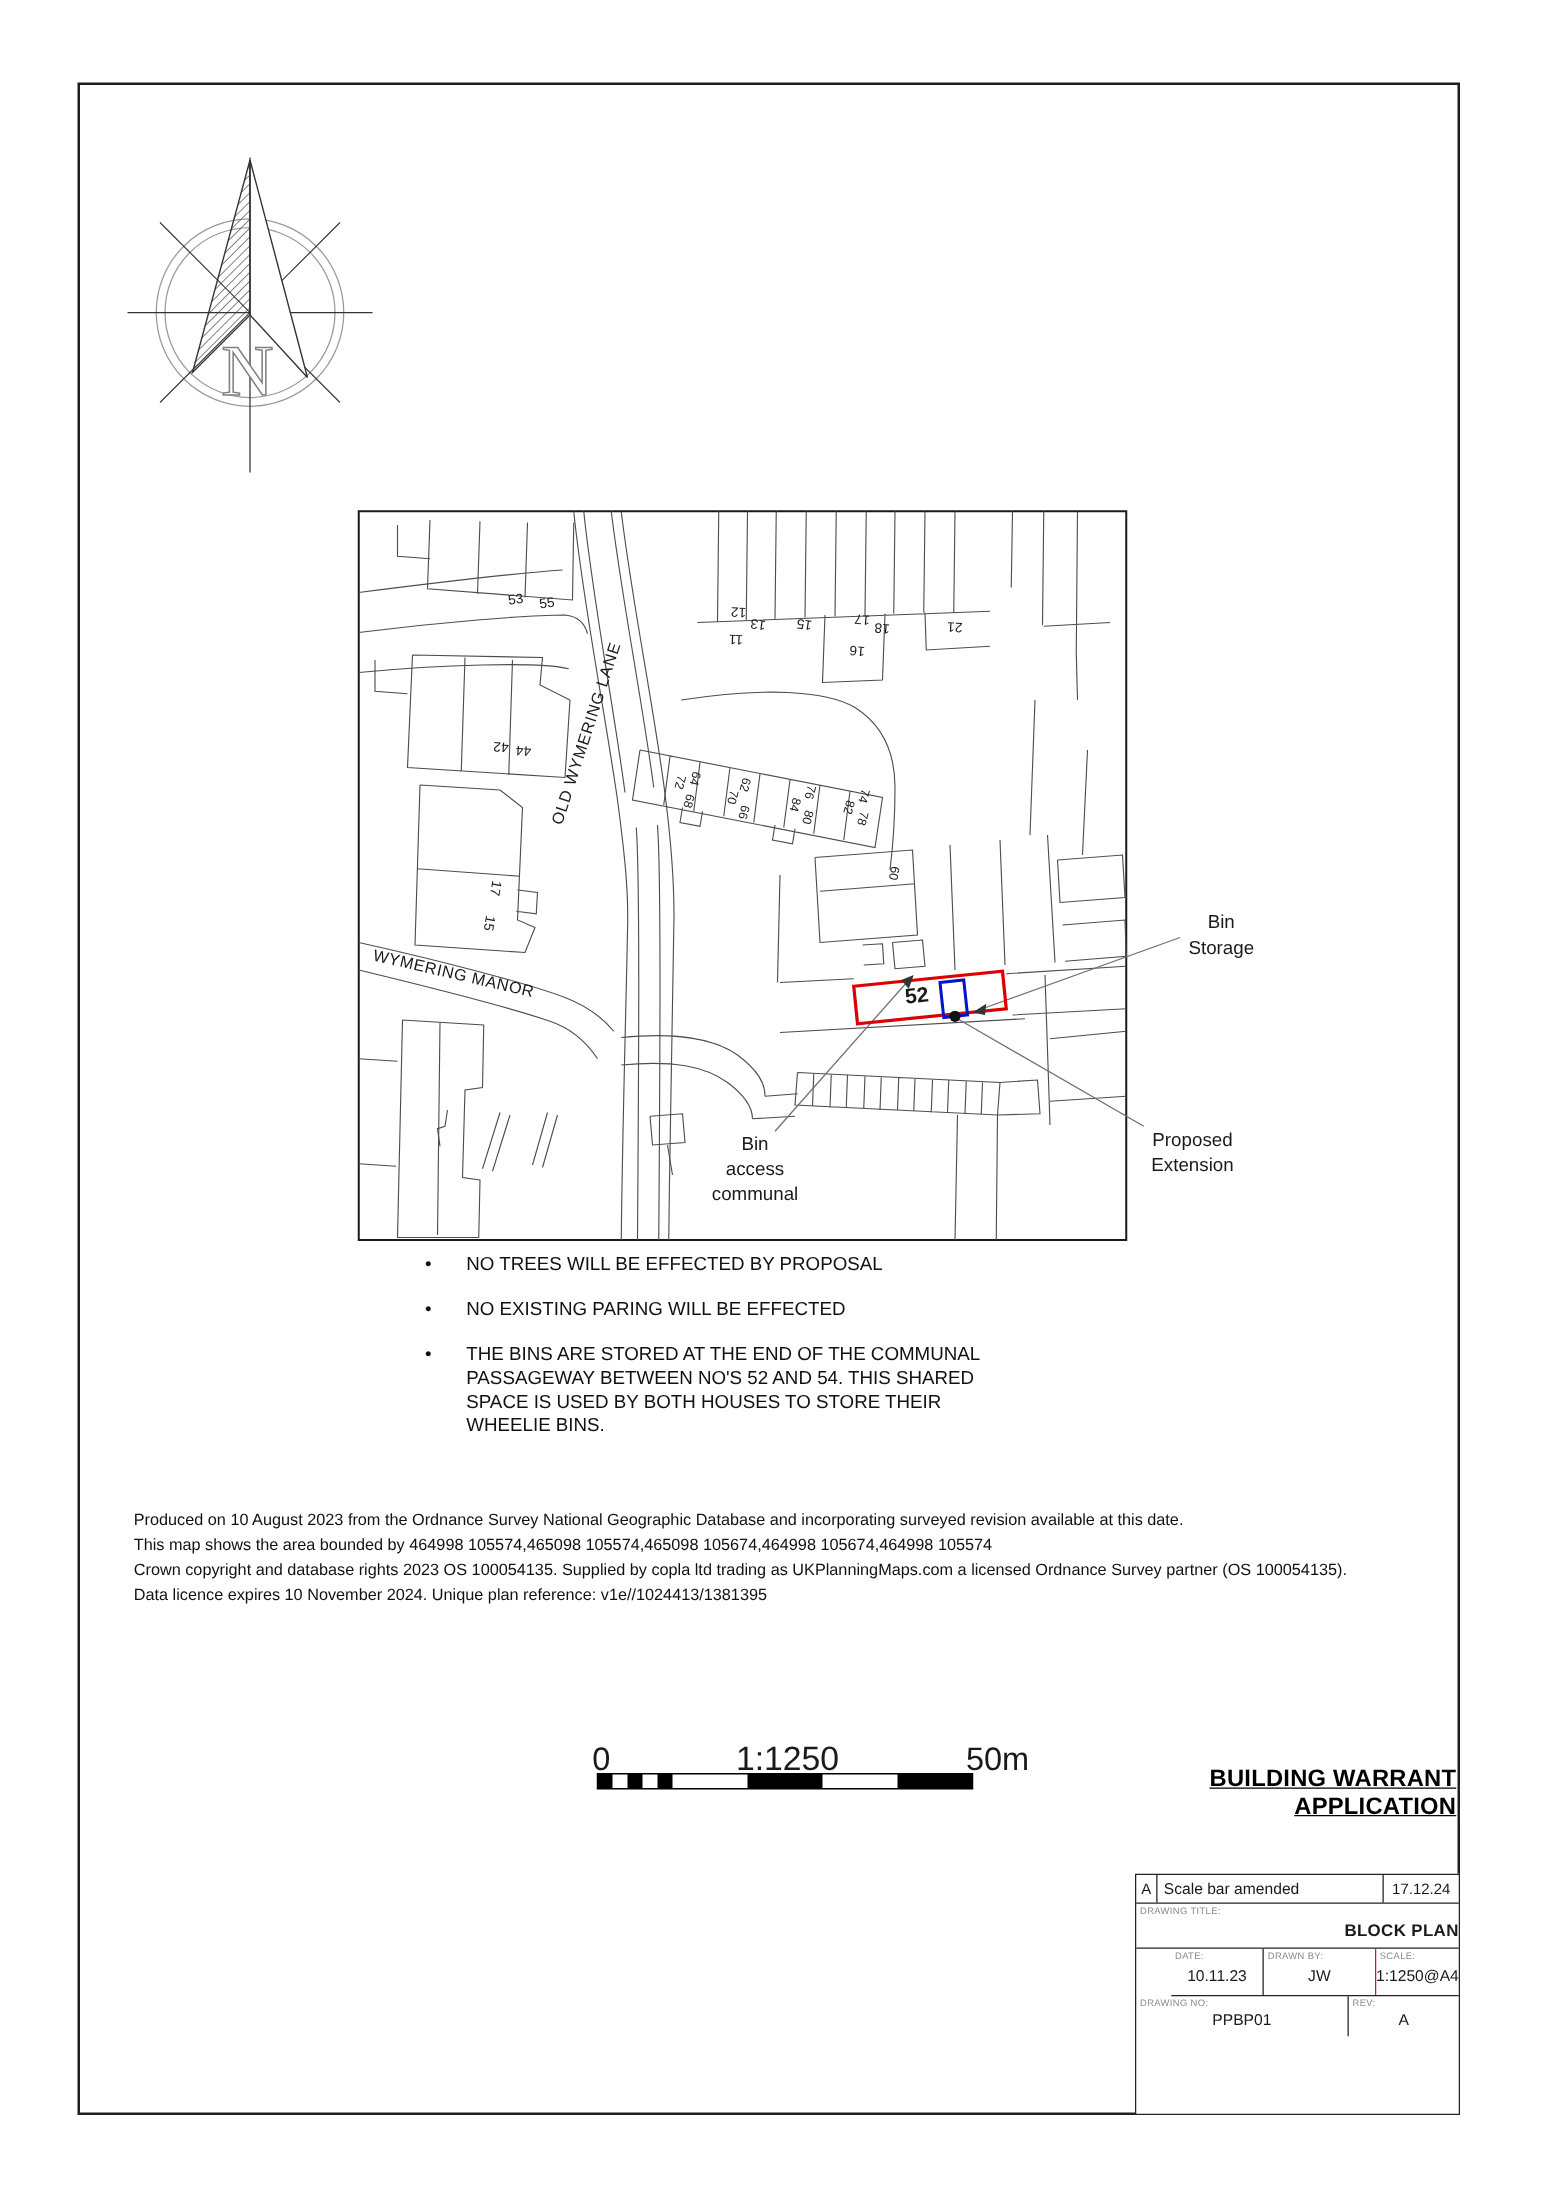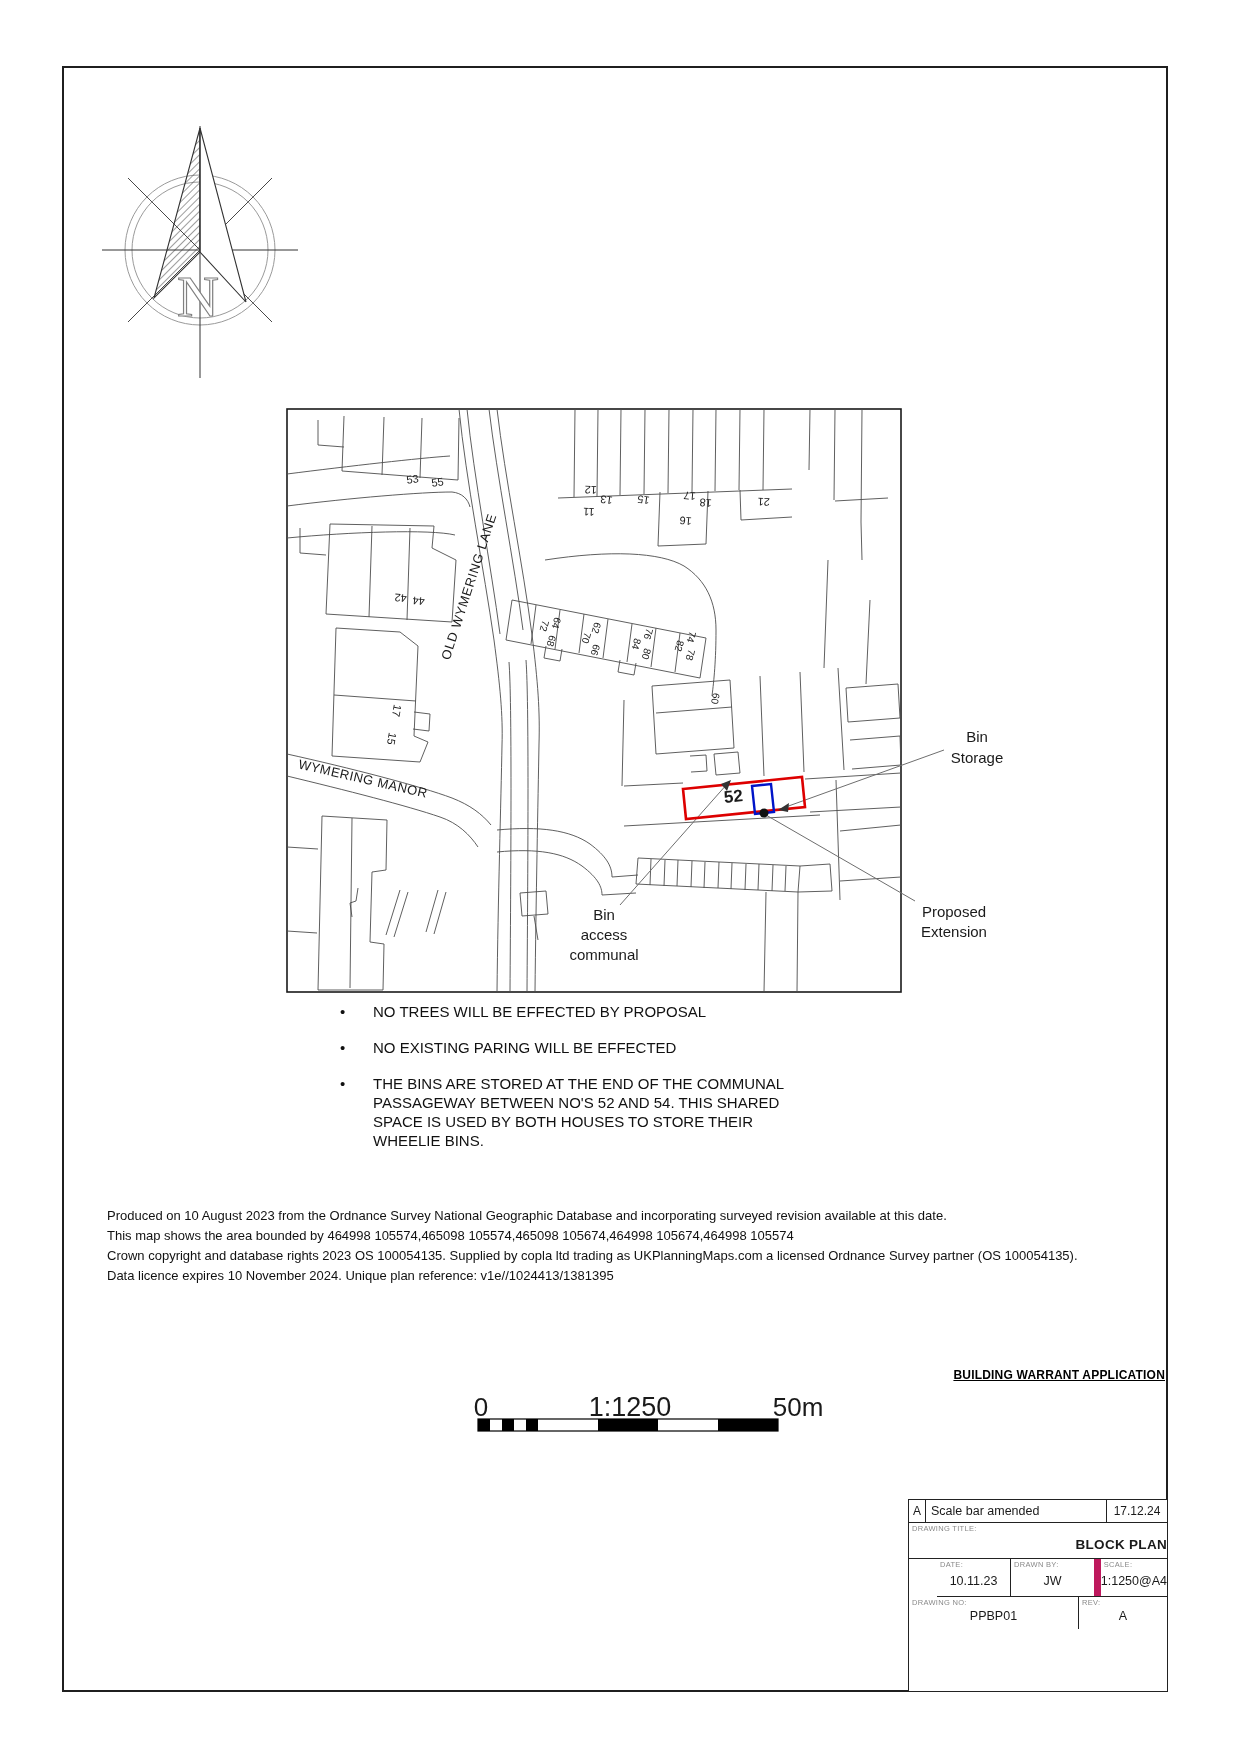--- a/index.html
+++ b/index.html
@@ -12,43 +12,43 @@
   
   .notes{position:absolute;left:340px;top:1002px;width:472px;}
   .note{display:flex;margin-bottom:17px;font-size:15px;line-height:19px;color:#111;}
   .note .bdot{width:33px;flex:0 0 33px;font-size:15px;}
 
   
   .copyright{position:absolute;left:107px;top:1206px;width:1040px;}
   .copyright div{font-size:13px;line-height:20px;color:#111;white-space:nowrap;}
 
   
-  .bwa{position:absolute;left:900px;top:1368px;width:265px;text-align:right;
-       font-size:12px;font-weight:bold;letter-spacing:.2px;
+  .bwa{position:absolute;left:900px;top:1413px;width:265px;text-align:right;
+       font-size:19px;font-weight:bold;letter-spacing:.2px;
        text-decoration:underline;color:#000;}
 
   
   .tblock{position:absolute;left:908px;top:1499px;width:260px;height:193px;
           border:1.5px solid #222;box-sizing:border-box;background:#fff;}
   .trow{box-sizing:border-box;border-bottom:1px solid #222;position:relative;}
   .r1{height:23px;display:flex;}
   .r1 .ca{width:16px;border-right:1px solid #222;text-align:center;font-size:12px;line-height:22px;}
   .r1 .cdesc{flex:1;padding-left:5px;font-size:12.5px;line-height:22px;}
   .r1 .cdate{width:60px;border-left:1px solid #222;text-align:center;font-size:12px;line-height:22px;}
   .celllabel{position:absolute;top:1px;left:3px;font-size:7.5px;color:#8a8a8a;letter-spacing:.3px;}
   .r2{height:59px;text-align:center;}
   .pname{padding-top:10px;font-size:13px;}
   .paddr{font-size:12.5px;line-height:15px;}
   .paddr.first{padding-top:3px;}
   .r3{height:36px;text-align:right;}
   .dtitle{padding-top:14px;font-size:13.5px;font-weight:bold;letter-spacing:.3px;}
   .r4{height:38px;display:flex;margin-left:28px;}
   .r4 .c{position:relative;box-sizing:border-box;}
   .c-date{width:77px;border-right:1px solid #222;}
-  .c-drawn{width:93px;border-right:7px solid #be185d;}
+  .c-drawn{width:93px;border-right:1px solid #be185d;}
   .c-scale{flex:1;}
   .r4 .val{text-align:center;padding-top:15px;font-size:12.5px;}
   .r5{display:flex;height:32px;border-bottom:none;}
   .r5 .c{position:relative;box-sizing:border-box;}
   .c-dno{width:170px;border-right:1px solid #222;}
   .c-rev{flex:1;}
   .r5 .val{text-align:center;padding-top:12px;font-size:12.5px;}
 </style>
 </head>
 <body>

